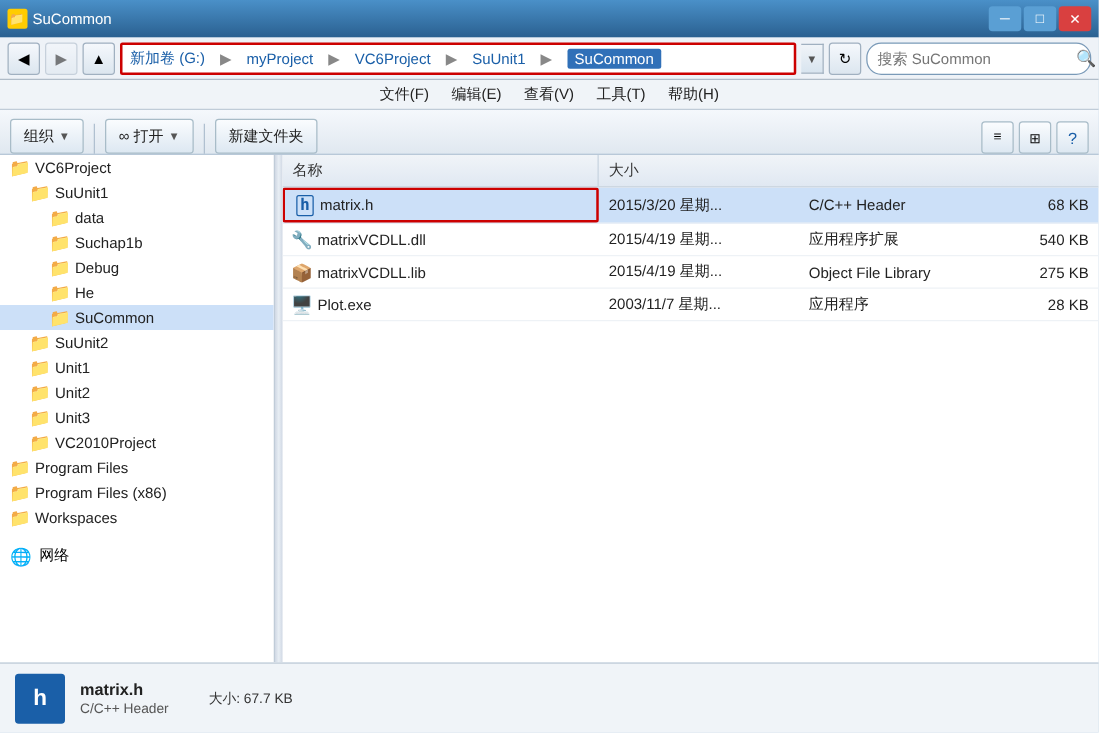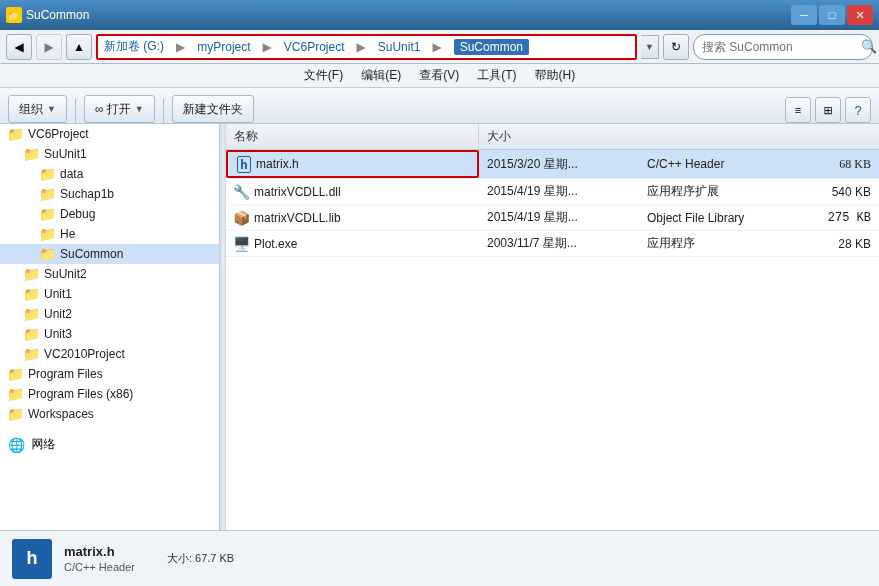--- a/index.html
+++ b/index.html
@@ -524,21 +524,21 @@
     <div class="file-list" id="file-list-container">
         <div class="file-row selected">
           <div class="file-cell file-name-highlight">
             <span class="file-icon">
               <span style="color:#1a5fa8;font-size:13px;font-weight:bold;border:1px solid #1a5fa8;padding:0 2px;border-radius:2px;font-family:monospace;">h</span>
             </span>
             <span>matrix.h</span>
           </div>
           <div class="file-cell">2015/3/20 星期...</div>
           <div class="file-cell">C/C++ Header</div>
-          <div class="file-cell" style="justify-content: flex-end; font-family: Liberation Serif, serif;">68 KB</div>
+          <div class="file-cell" style="justify-content: flex-end;">68 KB</div>
         </div>
         <div class="file-row">
           <div class="file-cell">
             <span class="file-icon">
               <span style="font-size:14px;">🔧</span>
             </span>
             <span>matrixVCDLL.dll</span>
           </div>
           <div class="file-cell">2015/4/19 星期...</div>
           <div class="file-cell">应用程序扩展</div>
@@ -546,21 +546,21 @@
         </div>
         <div class="file-row">
           <div class="file-cell">
             <span class="file-icon">
               <span style="font-size:14px;">📦</span>
             </span>
             <span>matrixVCDLL.lib</span>
           </div>
           <div class="file-cell">2015/4/19 星期...</div>
           <div class="file-cell">Object File Library</div>
-          <div class="file-cell" style="justify-content: flex-end; font-family: Liberation Mono, monospace;">275 KB</div>
+          <div class="file-cell" style="justify-content: flex-end;">275 KB</div>
         </div>
         <div class="file-row">
           <div class="file-cell">
             <span class="file-icon">
               <span style="font-size:14px;">🖥️</span>
             </span>
             <span>Plot.exe</span>
           </div>
           <div class="file-cell">2003/11/7 星期...</div>
           <div class="file-cell">应用程序</div>

